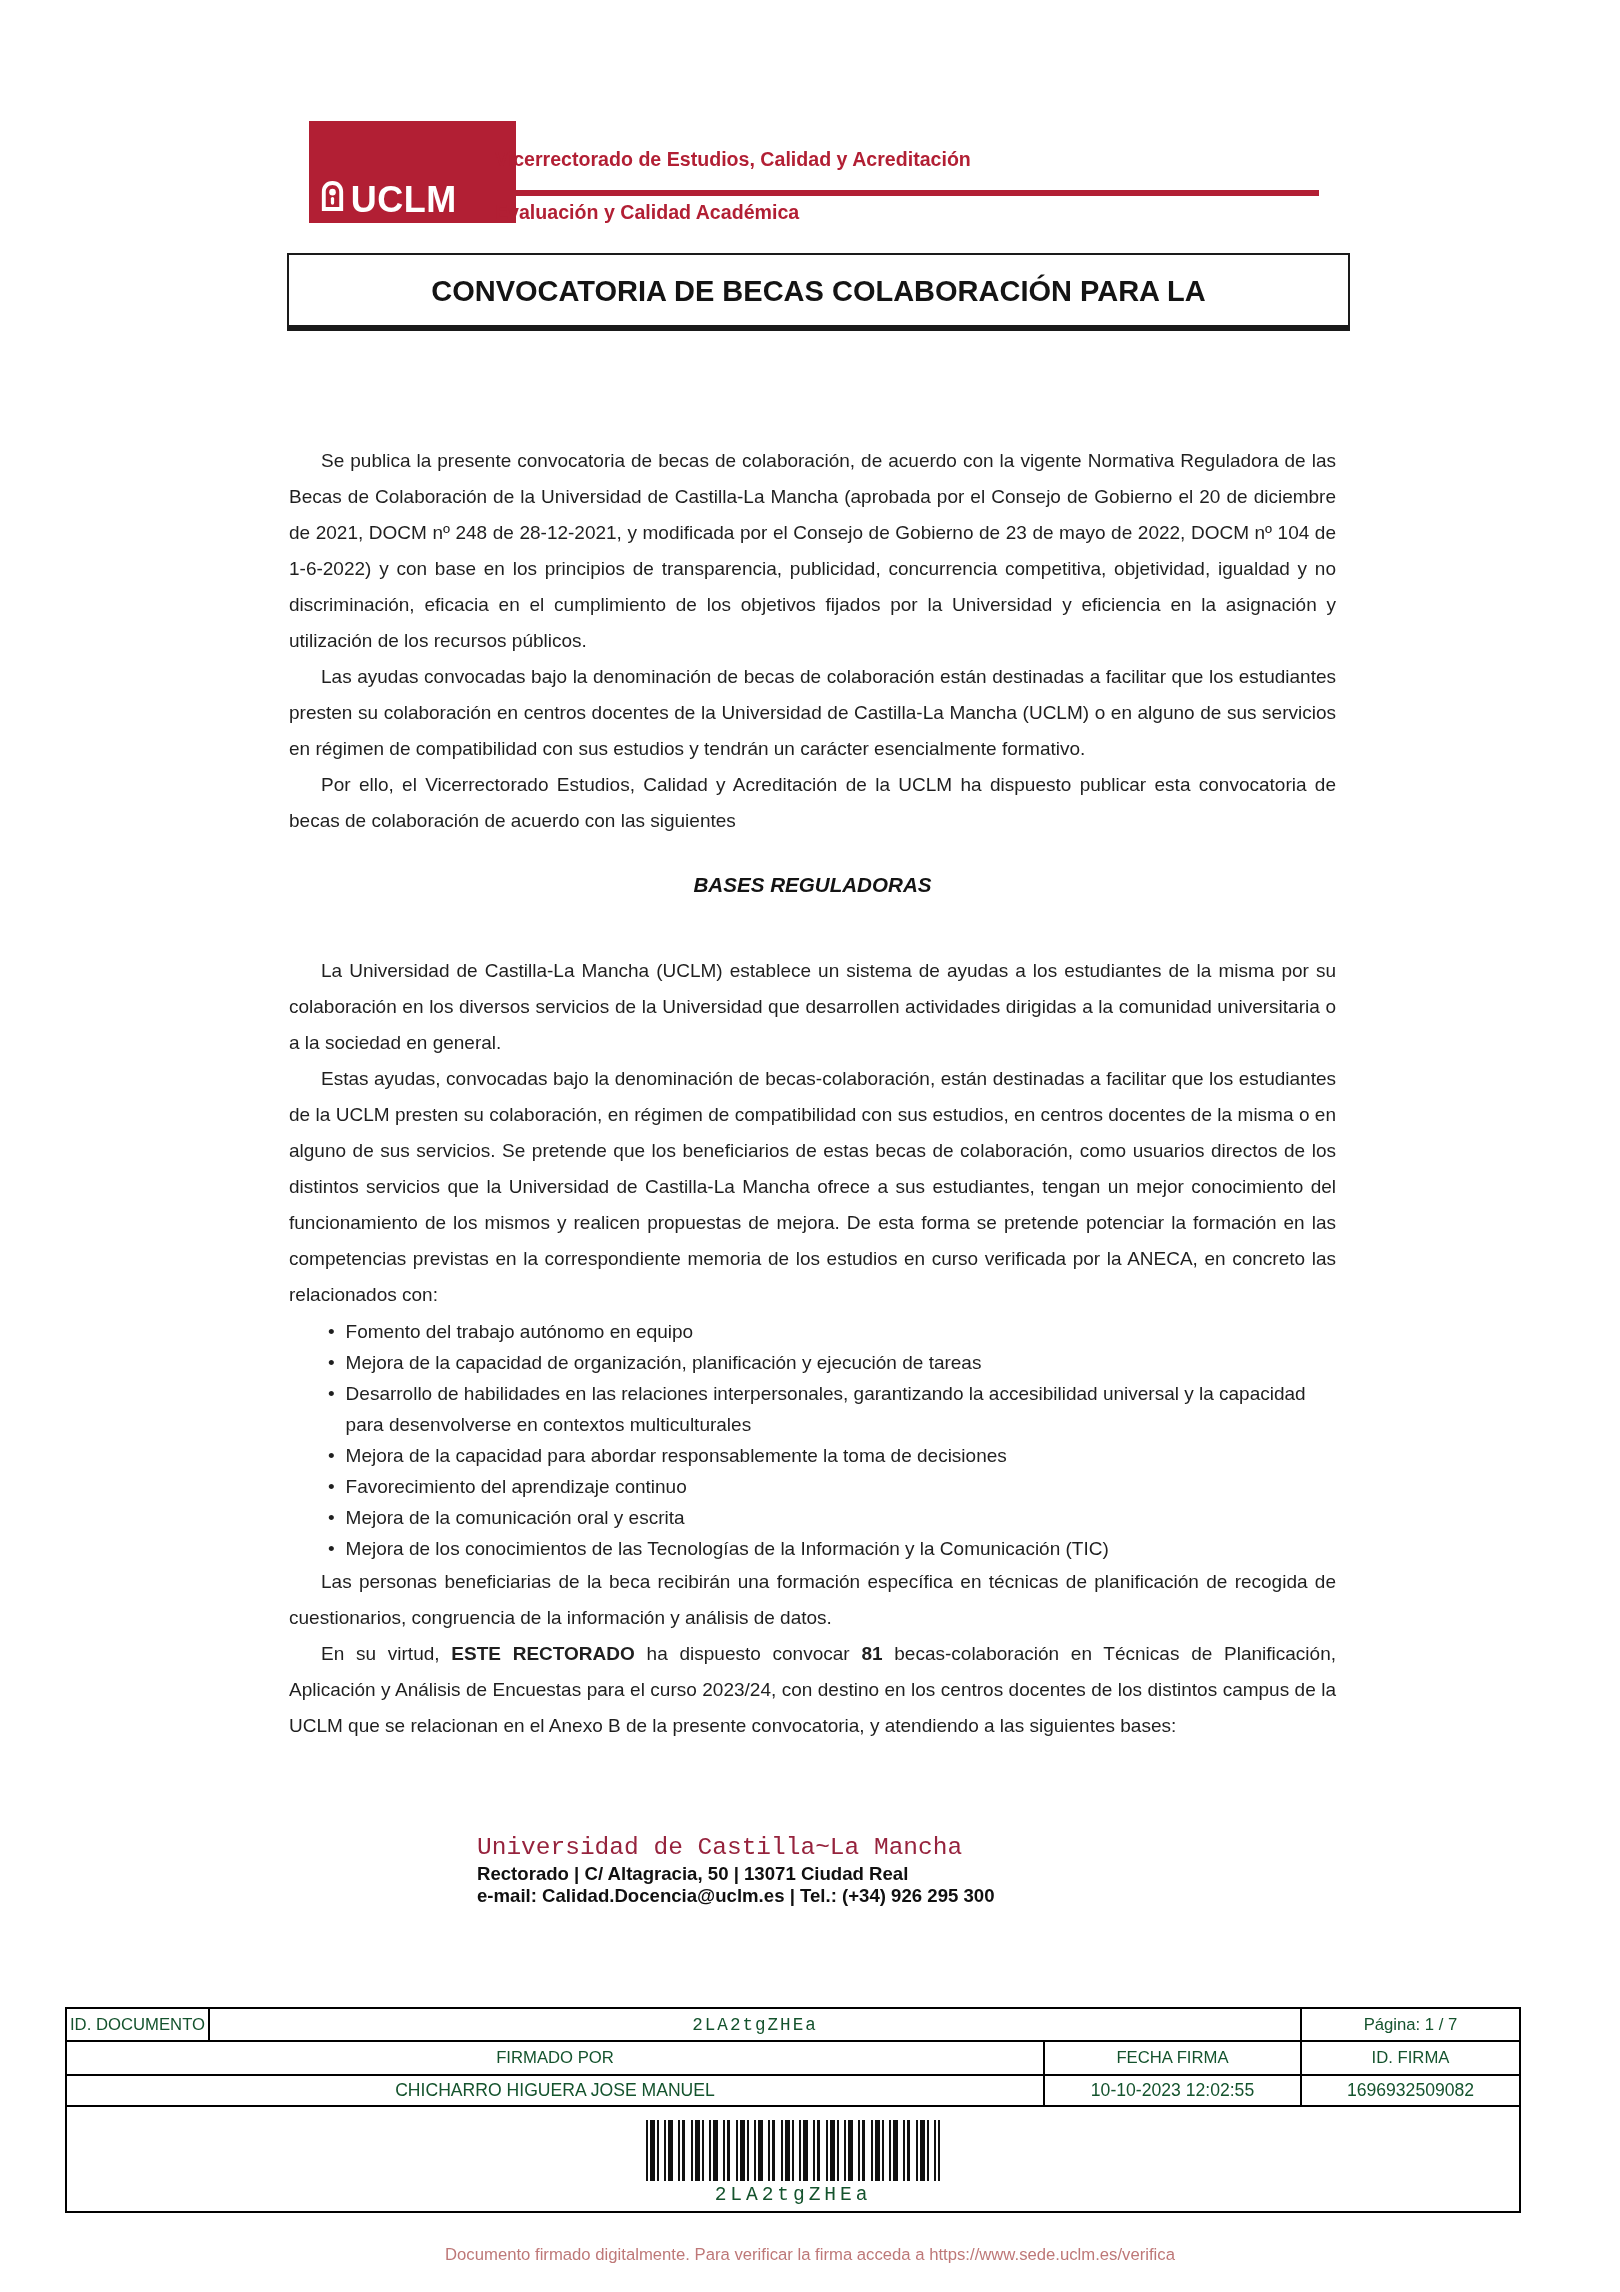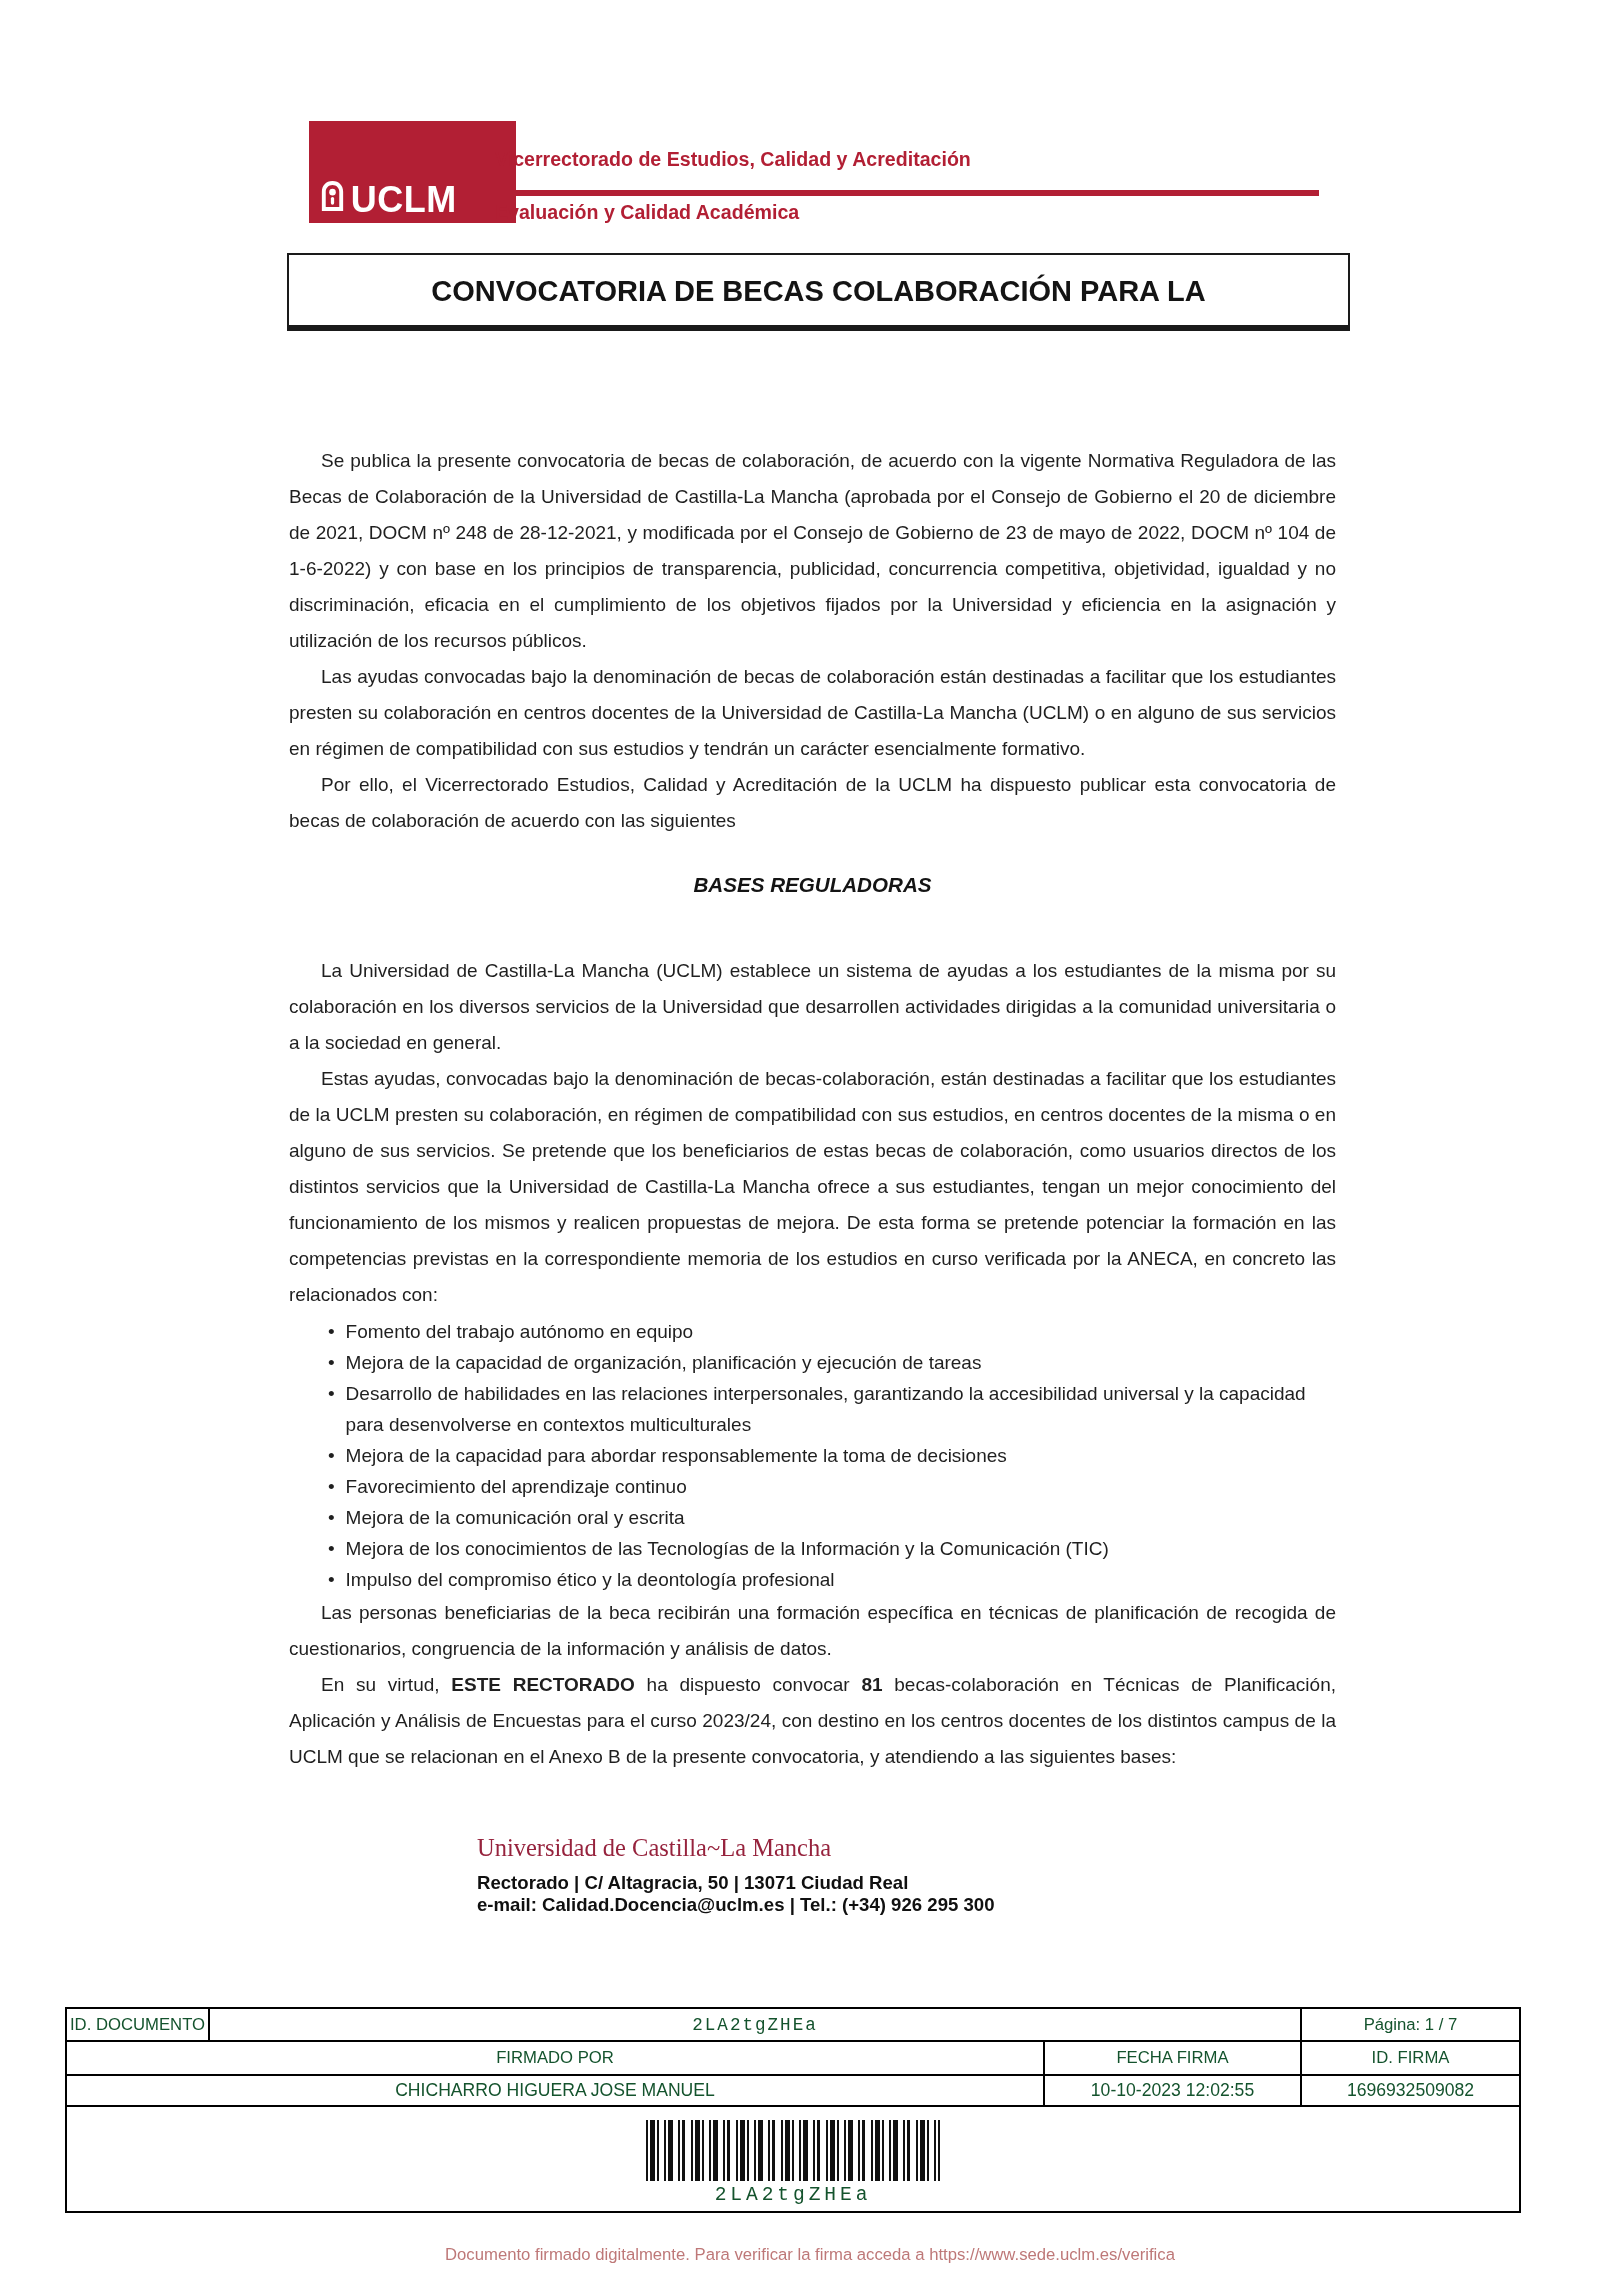--- a/index.html
+++ b/index.html
@@ -65,22 +65,22 @@
     position:relative;margin-left:39px;padding-left:17.6px;
     line-height:31px;text-align:left;
   }
   ul.bullets li::before{content:"\2022";position:absolute;left:0;top:0;}
   .p6{margin-top:10.8px;}
   .p7{margin-top:11.8px;}
 
   
   .address{position:absolute;left:477px;top:1835px;}
   .addr-univ{
-    font-family:Liberation Serif, serif;
-    color:#96233D;font-size:24.5px;line-height:26.5px;margin-bottom:10px;
+    font-family:Liberation Mono, monospace;
+    color:#96233D;font-size:24.5px;line-height:26.5px;margin-bottom:1px;
   }
   .addr-line{font-weight:bold;font-size:18.6px;line-height:22.5px;color:#101010;}
 
   
   table.sig{
     position:absolute;left:65px;top:2007px;width:1454px;
     border-collapse:collapse;table-layout:fixed;
     font-size:16.7px;color:#14532d;
   }
   table.sig td{
@@ -152,21 +152,20 @@
     <p class="p4">La Universidad de Castilla-La Mancha (UCLM) establece un sistema de ayudas a los estudiantes de la misma por su colaboración en los diversos servicios de la Universidad que desarrollen actividades dirigidas a la comunidad universitaria o a la sociedad en general.</p>
     <p class="p5">Estas ayudas, convocadas bajo la denominación de becas-colaboración, están destinadas a facilitar que los estudiantes de la UCLM presten su colaboración, en régimen de compatibilidad con sus estudios, en centros docentes de la misma o en alguno de sus servicios. Se pretende que los beneficiarios de estas becas de colaboración, como usuarios directos de los distintos servicios que la Universidad de Castilla-La Mancha ofrece a sus estudiantes, tengan un mejor conocimiento del funcionamiento de los mismos y realicen propuestas de mejora. De esta forma se pretende potenciar la formación en las competencias previstas en la correspondiente memoria de los estudios en curso verificada por la ANECA, en concreto las relacionados con:</p>
     <ul class="bullets">
       <li>Fomento del trabajo autónomo en equipo</li>
       <li>Mejora de la capacidad de organización, planificación y ejecución de tareas</li>
       <li>Desarrollo de habilidades en las relaciones interpersonales, garantizando la accesibilidad universal y la capacidad para desenvolverse en contextos multiculturales</li>
       <li>Mejora de la capacidad para abordar responsablemente la toma de decisiones</li>
       <li>Favorecimiento del aprendizaje continuo</li>
       <li>Mejora de la comunicación oral y escrita</li>
       <li>Mejora de los conocimientos de las Tecnologías de la Información y la Comunicación (TIC)</li>
-      <li>Impulso del compromiso ético y la deontología profesional</li>
     </ul>
     <p class="p6">Las personas beneficiarias de la beca recibirán una formación específica en técnicas de planificación de recogida de cuestionarios, congruencia de la información y análisis de datos.</p>
     <p class="p7"><span>En su virtud, </span><strong>ESTE RECTORADO</strong><span> ha dispuesto convocar </span><strong>81</strong><span> becas-colaboración en Técnicas de Planificación, Aplicación y Análisis de Encuestas para el curso 2023/24, con destino en los centros docentes de los distintos campus de la UCLM que se relacionan en el Anexo B de la presente convocatoria, y atendiendo a las siguientes bases:</span></p>
   </div>
 
   <div class="address">
     <div class="addr-univ">Universidad de Castilla~La Mancha</div>
     <div class="addr-line">Rectorado | C/ Altagracia, 50 | 13071 Ciudad Real</div>
     <div class="addr-line">e-mail: Calidad.Docencia@uclm.es | Tel.: (+34) 926 295 300</div>
   </div>

